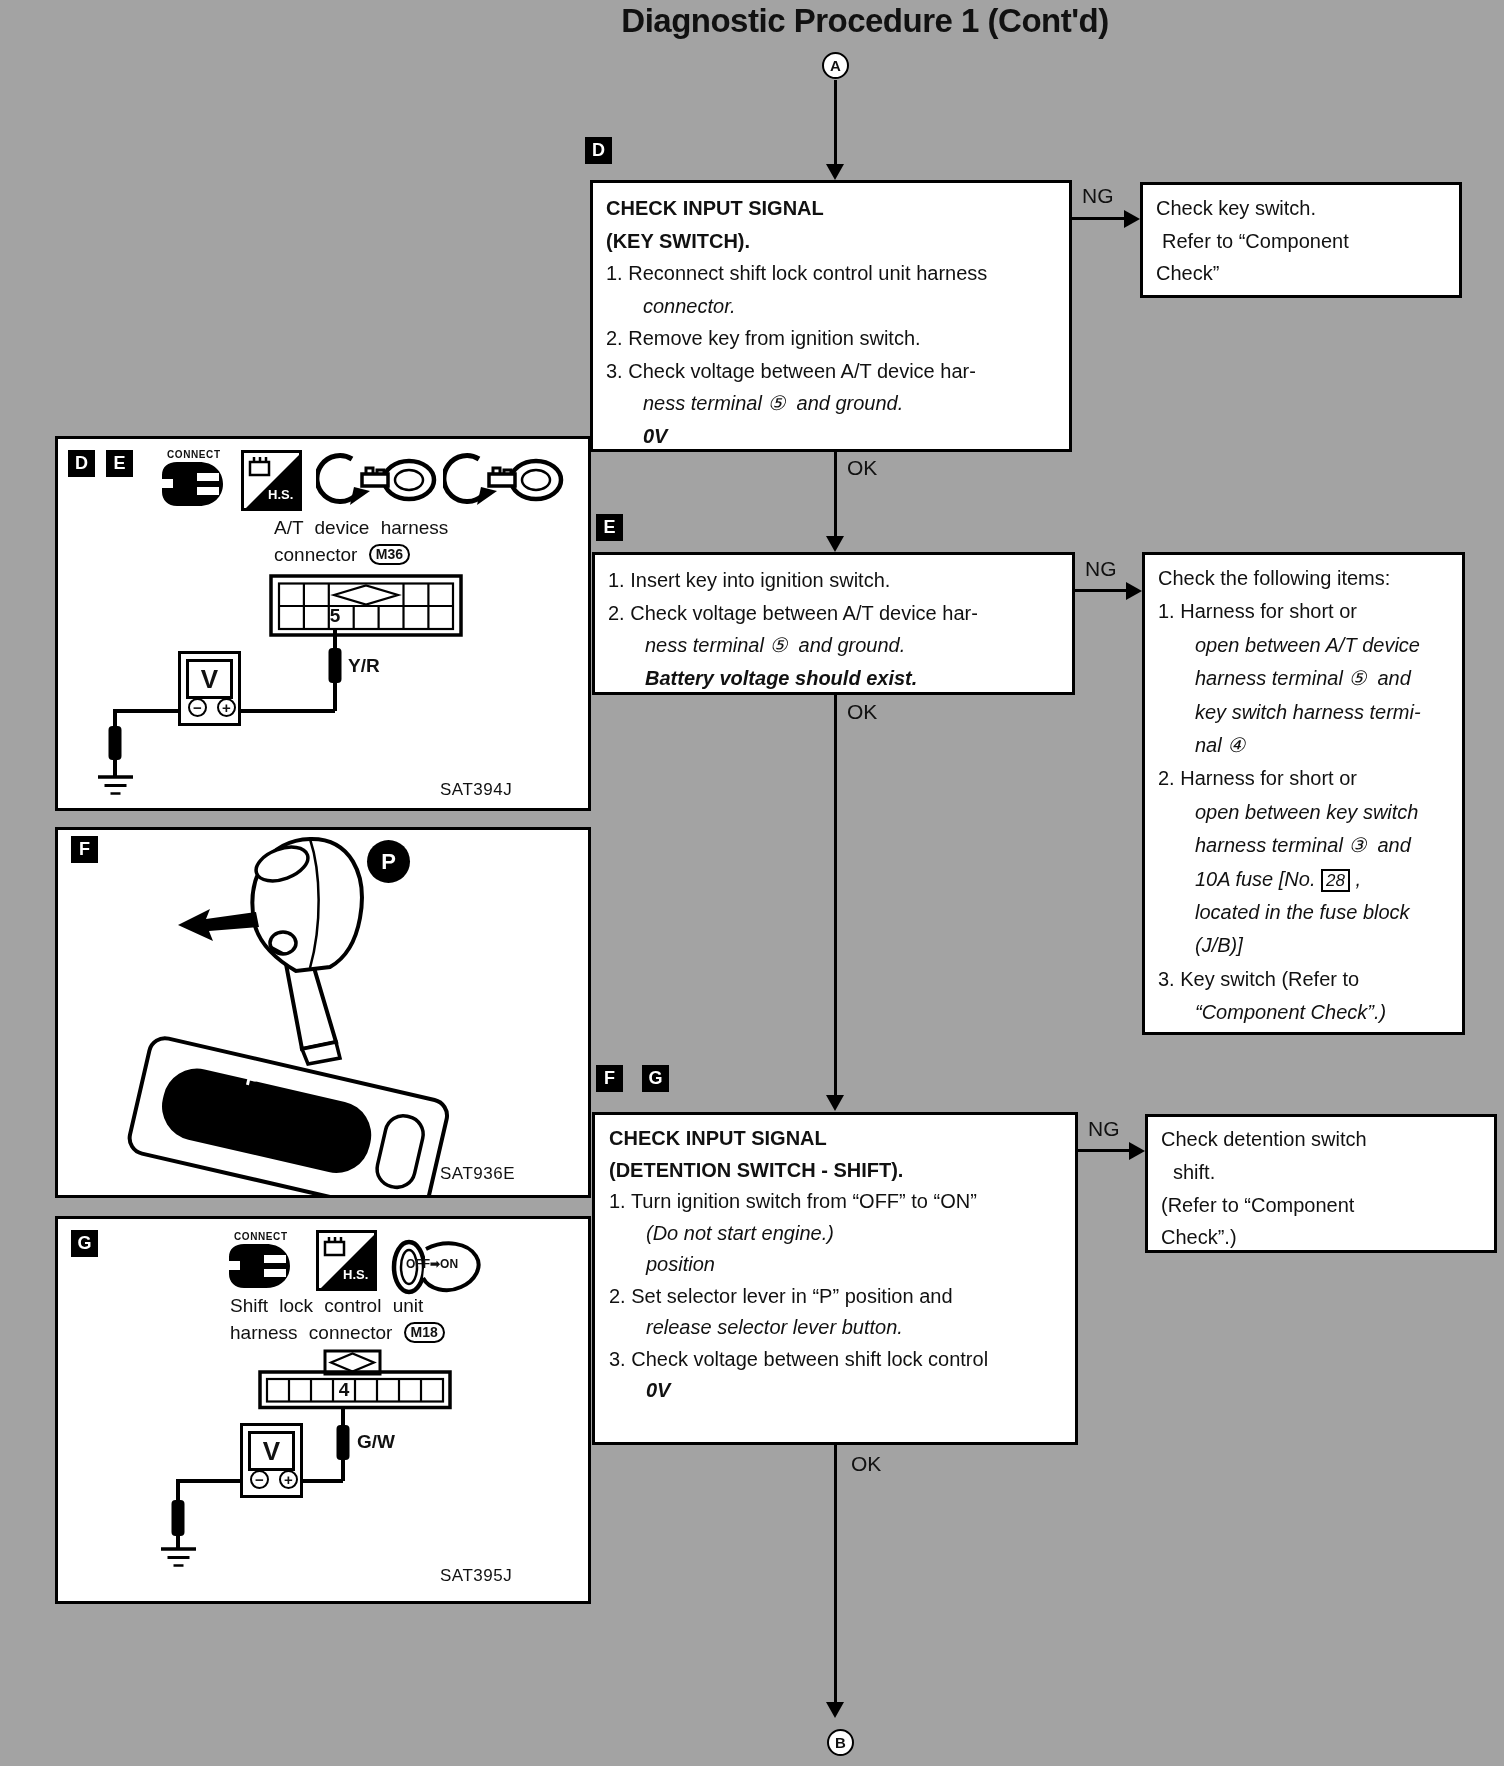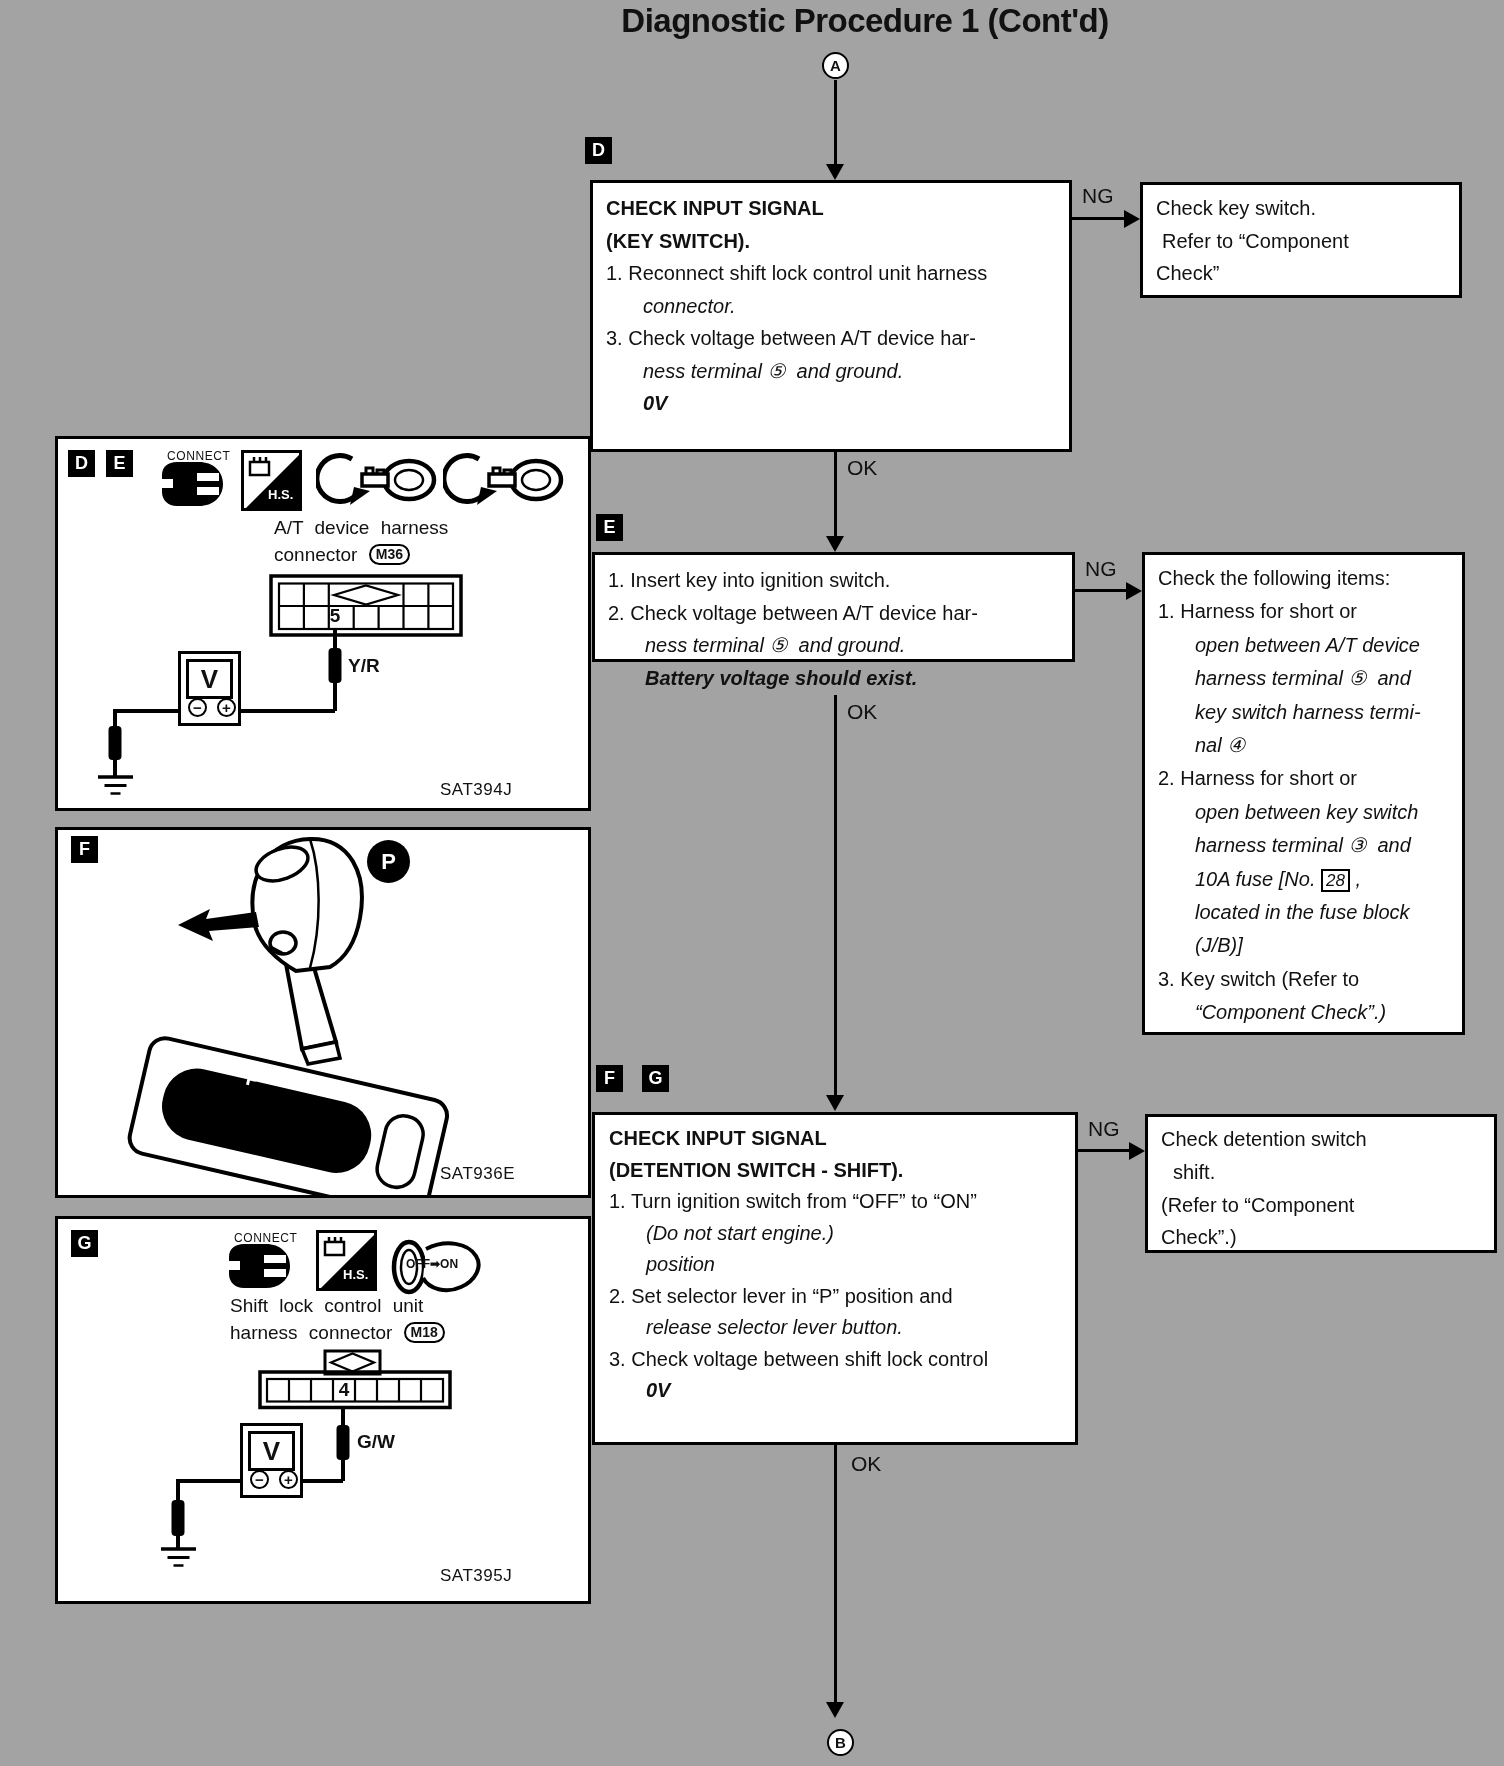--- a/index.html
+++ b/index.html
@@ -32,21 +32,21 @@
        font-size:14px;font-weight:bold;line-height:17px;vertical-align:2px;word-spacing:0;}
   .pin{position:absolute;font-size:19px;font-weight:bold;text-align:center;width:20px;}
   .wirelab{position:absolute;font-size:19px;font-weight:bold;}
   .sat{position:absolute;font-size:17px;letter-spacing:0.5px;}
   .vm{position:absolute;border:3px solid #000;background:#fff;box-sizing:border-box;}
   .vdisp{position:absolute;left:5px;top:5px;right:5px;height:34px;border:3px solid #000;
          display:flex;align-items:center;justify-content:center;font-size:26px;font-weight:bold;}
   .term{position:absolute;width:19px;height:19px;border:2.5px solid #000;border-radius:50%;
         display:flex;align-items:center;justify-content:center;font-size:15px;font-weight:bold;
         top:44px;background:#fff;box-sizing:border-box;}
-  .microlab{position:absolute;font-size:12px;font-weight:normal;letter-spacing:0.6px;}
+  .microlab{position:absolute;font-size:10px;font-weight:bold;letter-spacing:0.6px;}
   .hs-text{position:absolute;color:#fff;font-size:13px;font-weight:bold;}
   .fusebox{display:inline-block;border:2px solid #000;padding:0 3px;font-size:17px;
            line-height:19px;font-weight:normal;}
   .badge{position:absolute;background:#000;color:#fff;border-radius:50%;display:flex;
          align-items:center;justify-content:center;font-weight:bold;}
   svg{display:block;}
 </style>
 </head>
 <body>
 
@@ -61,20 +61,21 @@
   <div class="adown" style="left:826px;top:164px;"></div>
 
   <div class="tag" style="left:585px;top:137px;">
     <span>D</span>
   </div>
   <div class="box" style="left:590px;top:180px;width:482px;height:272px;padding:9px 0 0 13px;line-height:32.5px;box-sizing:border-box;">
     <div class="ln b">CHECK INPUT SIGNAL</div>
     <div class="ln b">(KEY SWITCH).</div>
     <div class="ln">1. Reconnect shift lock control unit harness</div>
     <div class="ln i">connector.</div>
+    <div class="ln">2. Remove key from ignition switch.</div>
     <div class="ln">3. Check voltage between A/T device har-</div>
     <div class="ln i">ness terminal ⑤  and ground.</div>
     <div class="ln i b">0V</div>
   </div>
 
   <div class="flabel" style="left:1082px;top:184px;">NG</div>
   <div class="hl" style="left:1072px;top:217px;width:54px;"></div>
   <div class="aright" style="left:1124px;top:210px;"></div>
 
   <div class="box" style="left:1140px;top:182px;width:322px;height:116px;padding:7px 0 0 13px;line-height:32.5px;box-sizing:border-box;">
@@ -83,21 +84,21 @@
     <div class="ln">Check”</div>
   </div>
 
   <div class="flabel" style="left:847px;top:456px;">OK</div>
   <div class="vl" style="left:834px;top:452px;height:84px;"></div>
   <div class="adown" style="left:826px;top:536px;"></div>
 
   <div class="tag" style="left:596px;top:514px;">
     <span>E</span>
   </div>
-  <div class="box" style="left:592px;top:552px;width:483px;height:110px;padding:9px 8px 0 13px;line-height:32.5px;box-sizing:border-box;">
+  <div class="box" style="left:592px;top:552px;width:483px;height:143px;padding:9px 8px 0 13px;line-height:32.5px;box-sizing:border-box;">
     <div class="ln">1. Insert key into ignition switch.</div>
     <div class="ln">2. Check voltage between A/T device har-</div>
     <div class="ln i">ness terminal ⑤  and ground.</div>
     <div class="ln i b">Battery voltage should exist.</div>
   </div>
 
   <div class="flabel" style="left:1085px;top:557px;">NG</div>
   <div class="hl" style="left:1075px;top:589px;width:53px;"></div>
   <div class="aright" style="left:1126px;top:582px;"></div>
 

